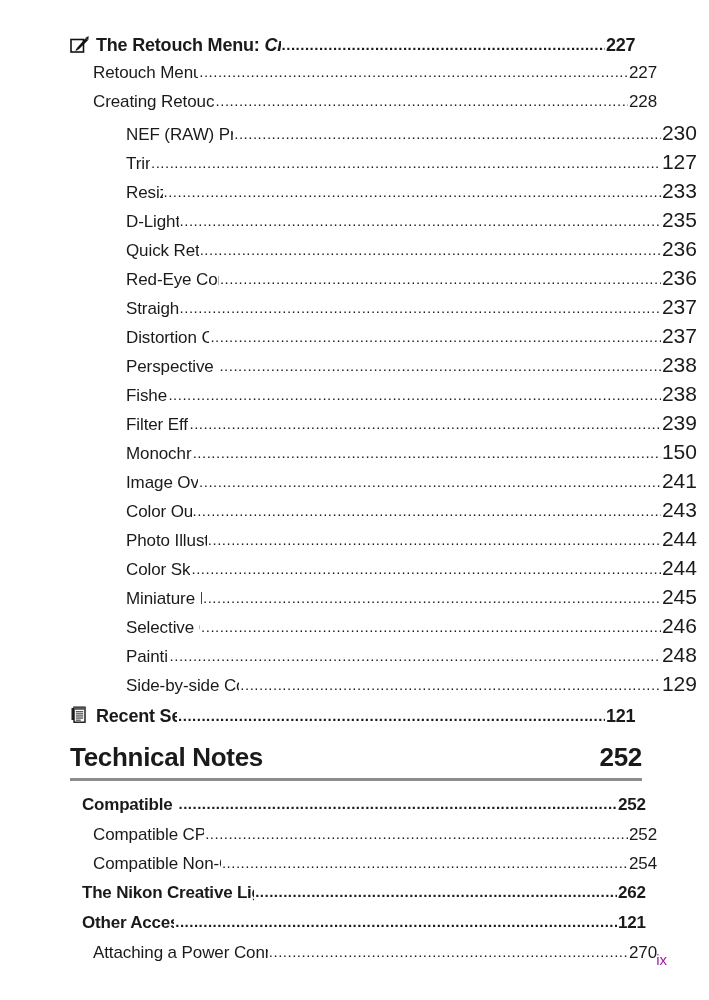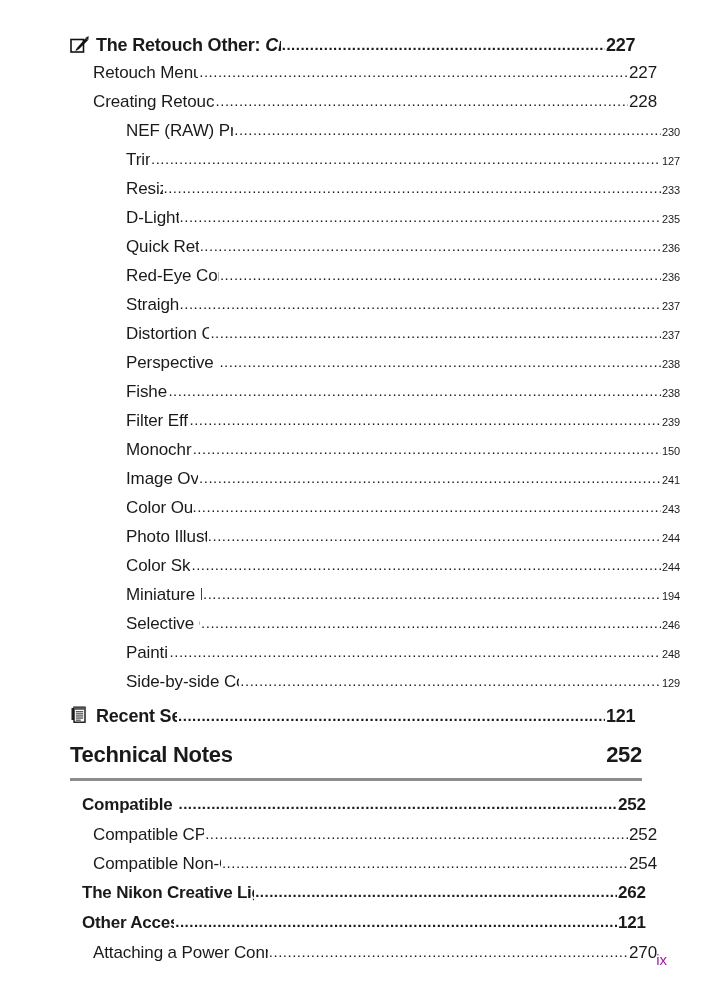--- a/index.html
+++ b/index.html
@@ -103,33 +103,33 @@
   .lvl1 .page-no { font-size: 17px; }
 
   
   .lvl2 {
     font-size: 17px;
     font-weight: normal;
     height: 29px;
     padding-left: 56px;
     letter-spacing: -0.1px;
   }
-  .lvl2 .page-no { font-size: 11px; }
+  .lvl2 .page-no { font-size: 21px; }
 
   .ital {
     font-style: italic;
     font-weight: bold;
   }
 
   
   .part-head {
     display: flex;
     align-items: baseline;
     width: 100%;
-    font-size: 22px;
+    font-size: 26px;
     font-weight: bold;
     letter-spacing: -0.3px;
     height: 34px;
     padding-left: 0px;
     margin-top: 8px;
     justify-content: flex-end;
   }
   .part-head .title { flex: 0 0 auto; }
   .part-head .spacer { flex: 1 1 auto; }
   .part-head .page-no { flex: 0 0 auto; text-align: right; }
@@ -160,21 +160,21 @@
 
     <div class="row lvl0">
       <span class="icon-slot">
         <svg width="22" height="18" viewBox="0 0 22 18">
           <rect x="1" y="4.5" width="12.5" height="12.5" fill="#ffffff" stroke="#111111" stroke-width="1.6"></rect>
           <path d="M6.5 13.5 L15.5 3.2 L18.2 5.1 L8.6 14.6 Z" fill="#111111"></path>
           <path d="M15.4 3.1 L18.6 1.0 L18.4 4.9 Z" fill="#111111"></path>
           <path d="M6.4 13.6 L5.4 15.9 L8.5 14.7 Z" fill="#111111"></path>
         </svg>
       </span>
-      <span class="title"><span>The Retouch Other: </span><span class="ital">Creating Retouched Copies</span></span>
+      <span class="title"><span>The Retouch Menu: </span><span class="ital">Creating Retouched Copies</span></span>
       <span class="leader">......................................................................................................................................................</span>
       <span class="page-no">227</span>
     </div>
 
     <div id="retouch-list">
         <div class="row lvl1">
           <span class="title">Retouch Menu Options</span>
           <span class="leader">......................................................................................................................................................</span>
           <span class="page-no">227</span>
         </div>
@@ -259,21 +259,21 @@
           <span class="page-no">244</span>
         </div>
         <div class="row lvl2">
           <span class="title">Color Sketch</span>
           <span class="leader">......................................................................................................................................................</span>
           <span class="page-no">244</span>
         </div>
         <div class="row lvl2">
           <span class="title">Miniature Effect</span>
           <span class="leader">......................................................................................................................................................</span>
-          <span class="page-no">194</span>
+          <span class="page-no">245</span>
         </div>
         <div class="row lvl2">
           <span class="title">Selective Color</span>
           <span class="leader">......................................................................................................................................................</span>
           <span class="page-no">246</span>
         </div>
         <div class="row lvl2">
           <span class="title">Painting</span>
           <span class="leader">......................................................................................................................................................</span>
           <span class="page-no">248</span>

